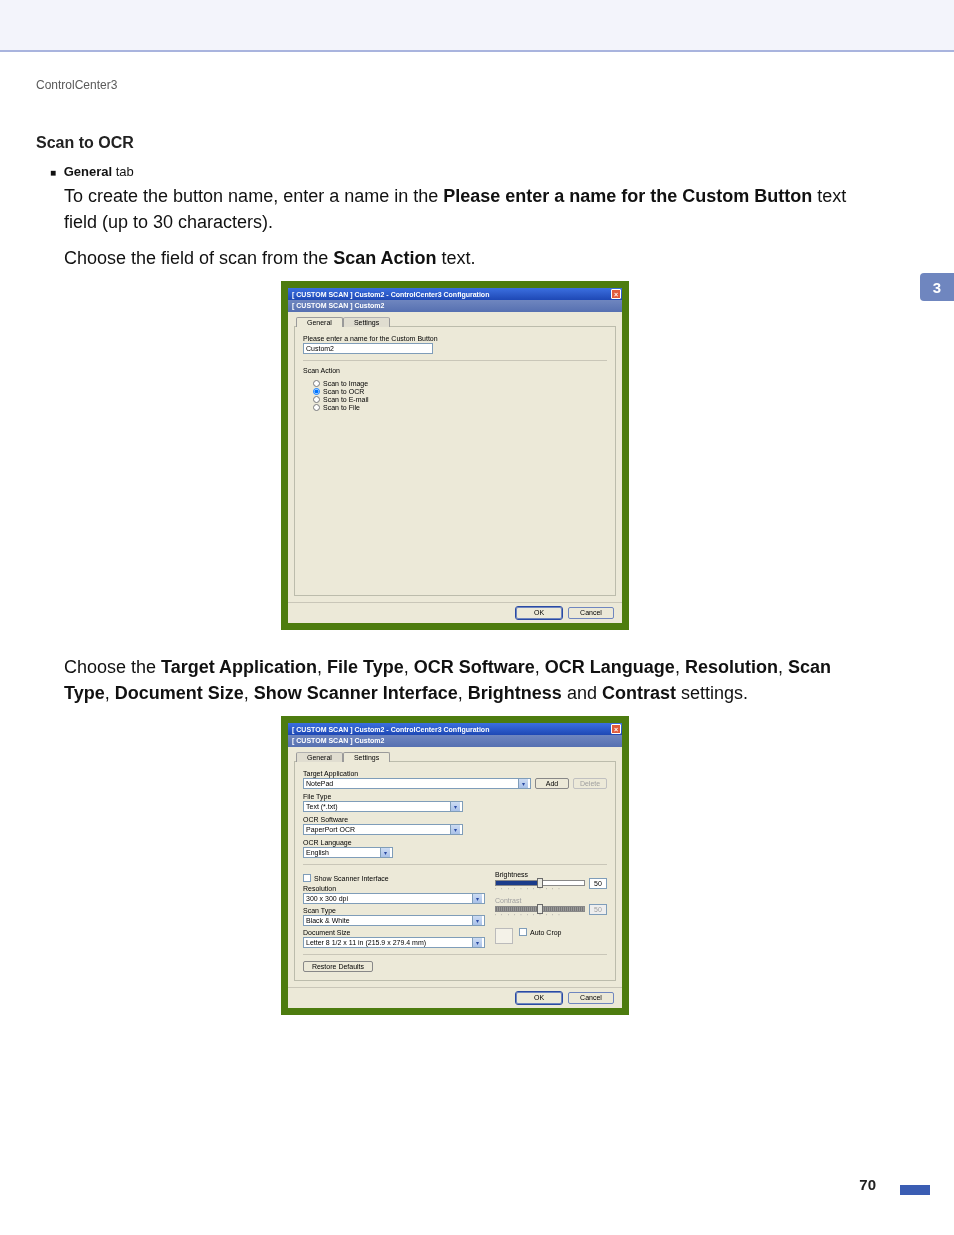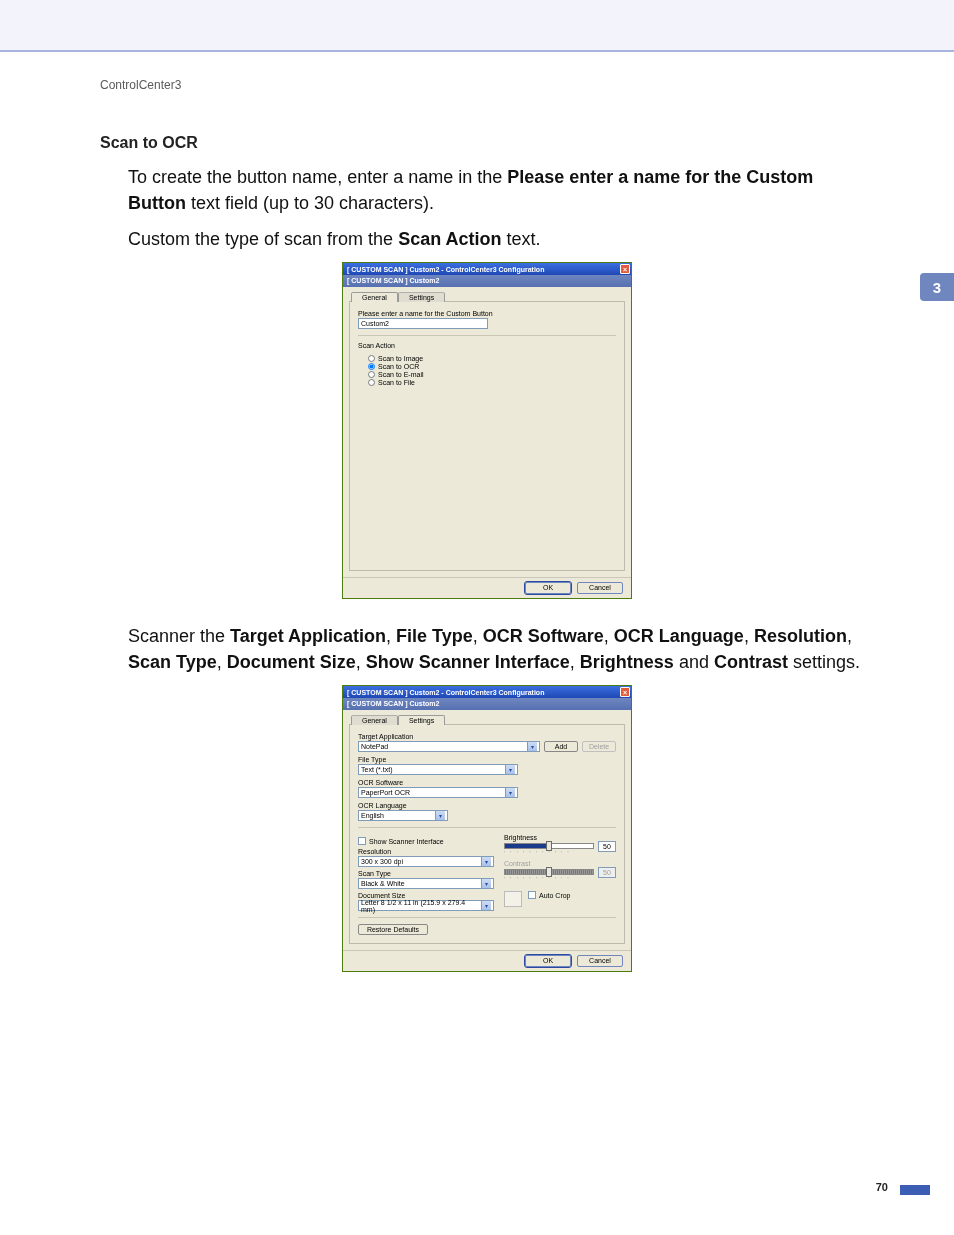--- a/index.html
+++ b/index.html
@@ -4,40 +4,40 @@
 <style>
   * { box-sizing: border-box; margin: 0; padding: 0; }
   body {
     font-family: Arial, Helvetica, sans-serif;
     width: 954px;
     min-height: 1235px;
     background: #fff;
     position: relative;
   }
   .top-bar { height: 52px; border-bottom: 2px solid #a9b4de; background: #f3f4fb; }
-  .content { padding: 26px 80px 0 100px; }
+  .content { padding: 26px 80px 0 36px; }
   .breadcrumb { font-size: 12px; color: #5a5a5a; margin-bottom: 42px; }
   .heading { font-size: 16px; font-weight: bold; color: #222; margin-bottom: 12px; }
   .bullet-line { font-size: 13px; color: #111; margin: 2px 0 4px 14px; }
   .bullet-line .sq { font-size: 10px; margin-right: 4px; }
   .body-text { font-size: 18px; color: #111; margin: 4px 0 10px 28px; line-height: 1.45; }
   .side-tab {
     position: absolute; right: 0; top: 273px;
     width: 34px; height: 28px; background: #6f86bf;
     border-radius: 4px 0 0 4px; color: #fff; font-size: 15px; font-weight: bold;
     display: flex; align-items: center; justify-content: center;
   }
-  .page-num { position: absolute; right: 66px; bottom: 42px; font-size: 11px; font-weight: bold; color: #222; }
+  .page-num { position: absolute; right: 78px; bottom: 42px; font-size: 15px; font-weight: bold; color: #222; }
   .page-bar { position: absolute; right: 24px; bottom: 40px; width: 30px; height: 10px; background: #3b5db3; }
   .dialog-wrap { display: flex; justify-content: center; margin-bottom: 24px; }
 
   
   .dlg {
-    width: 290px; font: 7px Tahoma, Arial, sans-serif; color: #000;
-    border: 1px solid #4d7c0f; background: #ece9d8;
+    width: 348px; font: 7px Tahoma, Arial, sans-serif; color: #000;
+    border: 7px solid #4d7c0f; background: #ece9d8;
   }
   .dlg .titlebar {
     height: 12px; background: linear-gradient(#3b6fe0, #1e48b5);
     color: #fff; font-weight: bold; font-size: 7px;
     display: flex; align-items: center; justify-content: space-between;
     padding: 0 1px 0 4px;
   }
   .dlg .close { width: 10px; height: 10px; background: #e25c3d; color: #fff; font-size: 7px; text-align: center; line-height: 9px; border: 1px solid #fff; border-radius: 1px;}
   .dlg .subtitle { height: 12px; background: linear-gradient(#6f86bf,#5670b1); color: #fff; font-weight: bold; font-size: 7px; padding: 0 4px; line-height: 12px; }
   .dlg .tabs { display: flex; padding: 4px 4px 0 8px; gap: 0; }
@@ -91,26 +91,30 @@
 </head>
 <body>
 
 <div class="top-bar"></div>
 
 <div class="content">
   <div class="breadcrumb">ControlCenter3</div>
 
   <div class="heading">Scan to OCR</div>
 
+  <div class="bullet-line">
+    <span class="sq">■</span>
+    <b>General</b><span> tab</span>
+  </div>
 
   <div class="body-text">
     <span>To create the button name, enter a name in the </span><b>Please enter a name for the Custom Button</b><span> text field (up to 30 characters).</span>
   </div>
   <div class="body-text">
-    <span>Custom the type of scan from the </span><b>Scan Action</b><span> text.</span>
+    <span>Choose the field of scan from the </span><b>Scan Action</b><span> text.</span>
   </div>
 
   <div class="dialog-wrap">
     <div class="dlg dlg1">
       <div class="titlebar">
         <span>[  CUSTOM SCAN  ]   Custom2 - ControlCenter3 Configuration</span>
         <span class="close">×</span>
       </div>
       <div class="subtitle">[  CUSTOM SCAN  ]    Custom2</div>
       <div class="tabs">
@@ -143,21 +147,21 @@
       </div>
       <div class="btnrow">
         <span class="btn primary">OK</span>
         <span class="btn">Cancel</span>
       </div>
     </div>
   </div>
 
 
   <div class="body-text">
-    <span>Scanner the </span><span id="p3-bolds"><b>Target Application</b>, <b>File Type</b>, <b>OCR Software</b>, <b>OCR Language</b>, <b>Resolution</b>, <b>Scan Type</b>, <b>Document Size</b>, <b>Show Scanner Interface</b>, <b>Brightness</b> and <b>Contrast</b></span><span> settings.</span>
+    <span>Choose the </span><span id="p3-bolds"><b>Target Application</b>, <b>File Type</b>, <b>OCR Software</b>, <b>OCR Language</b>, <b>Resolution</b>, <b>Scan Type</b>, <b>Document Size</b>, <b>Show Scanner Interface</b>, <b>Brightness</b> and <b>Contrast</b></span><span> settings.</span>
   </div>
 
   <div class="dialog-wrap">
     <div class="dlg">
       <div class="titlebar">
         <span>[  CUSTOM SCAN  ]   Custom2 - ControlCenter3 Configuration</span>
         <span class="close">×</span>
       </div>
       <div class="subtitle">[  CUSTOM SCAN  ]    Custom2</div>
       <div class="tabs">

